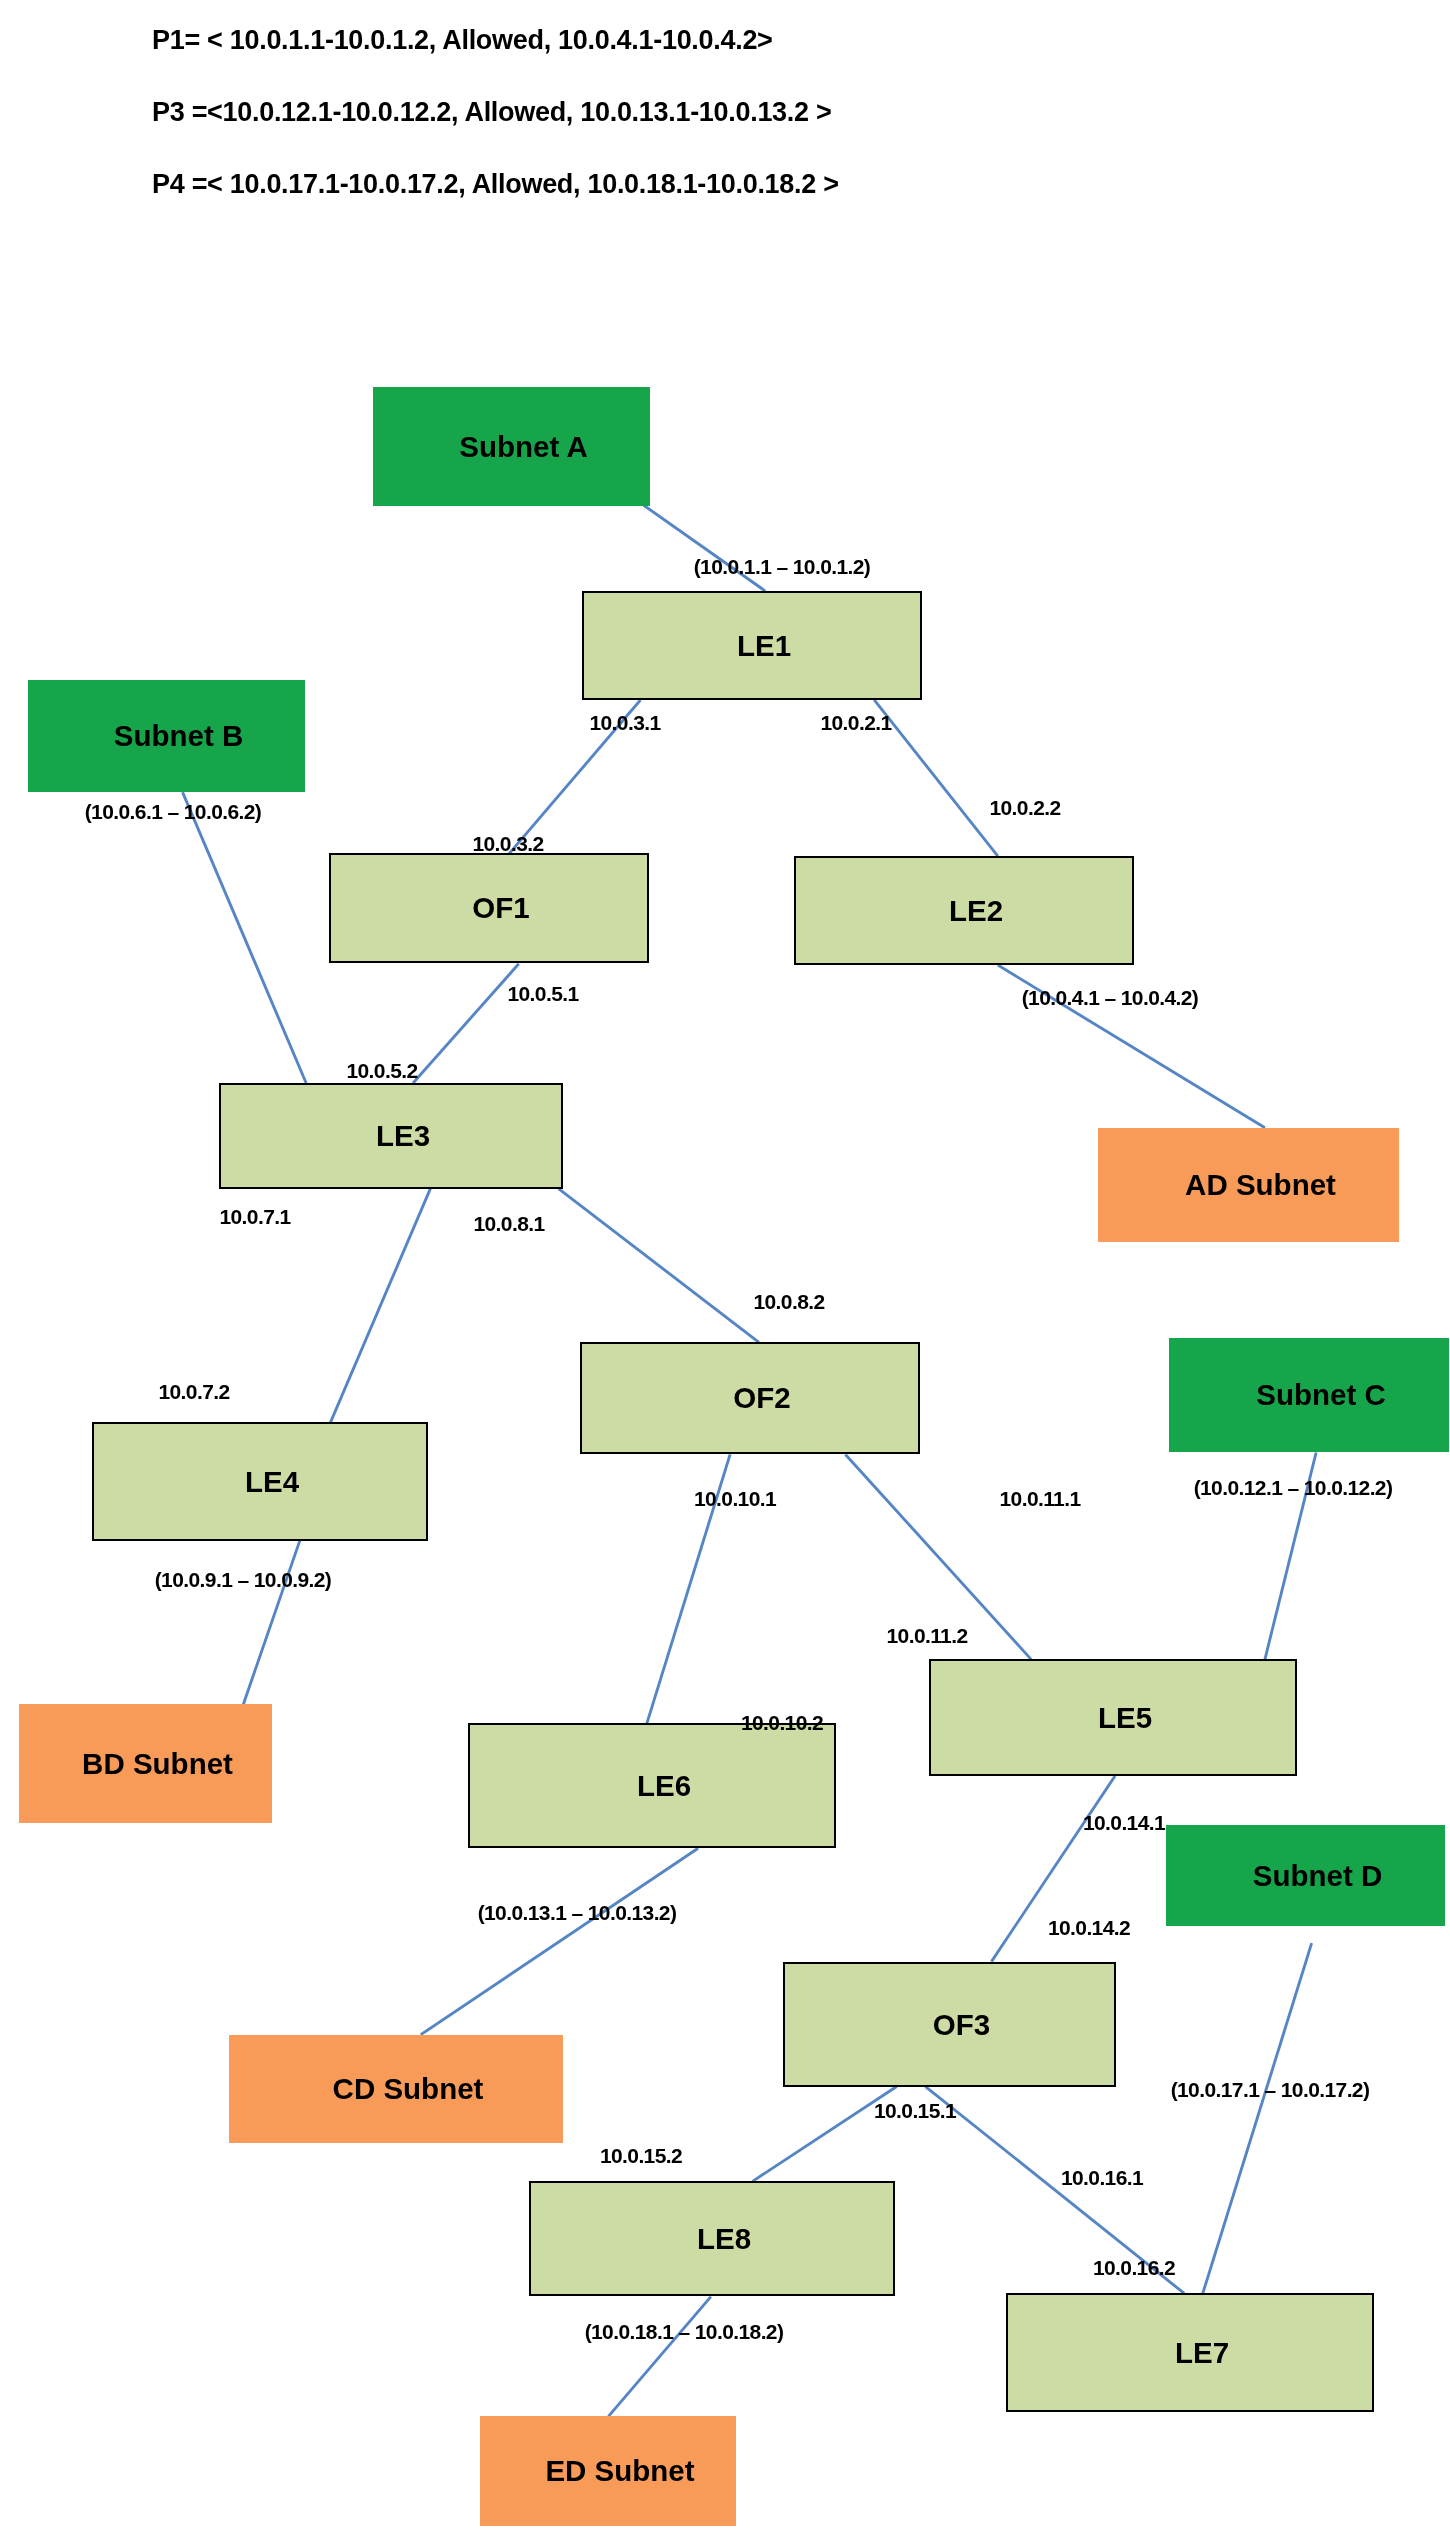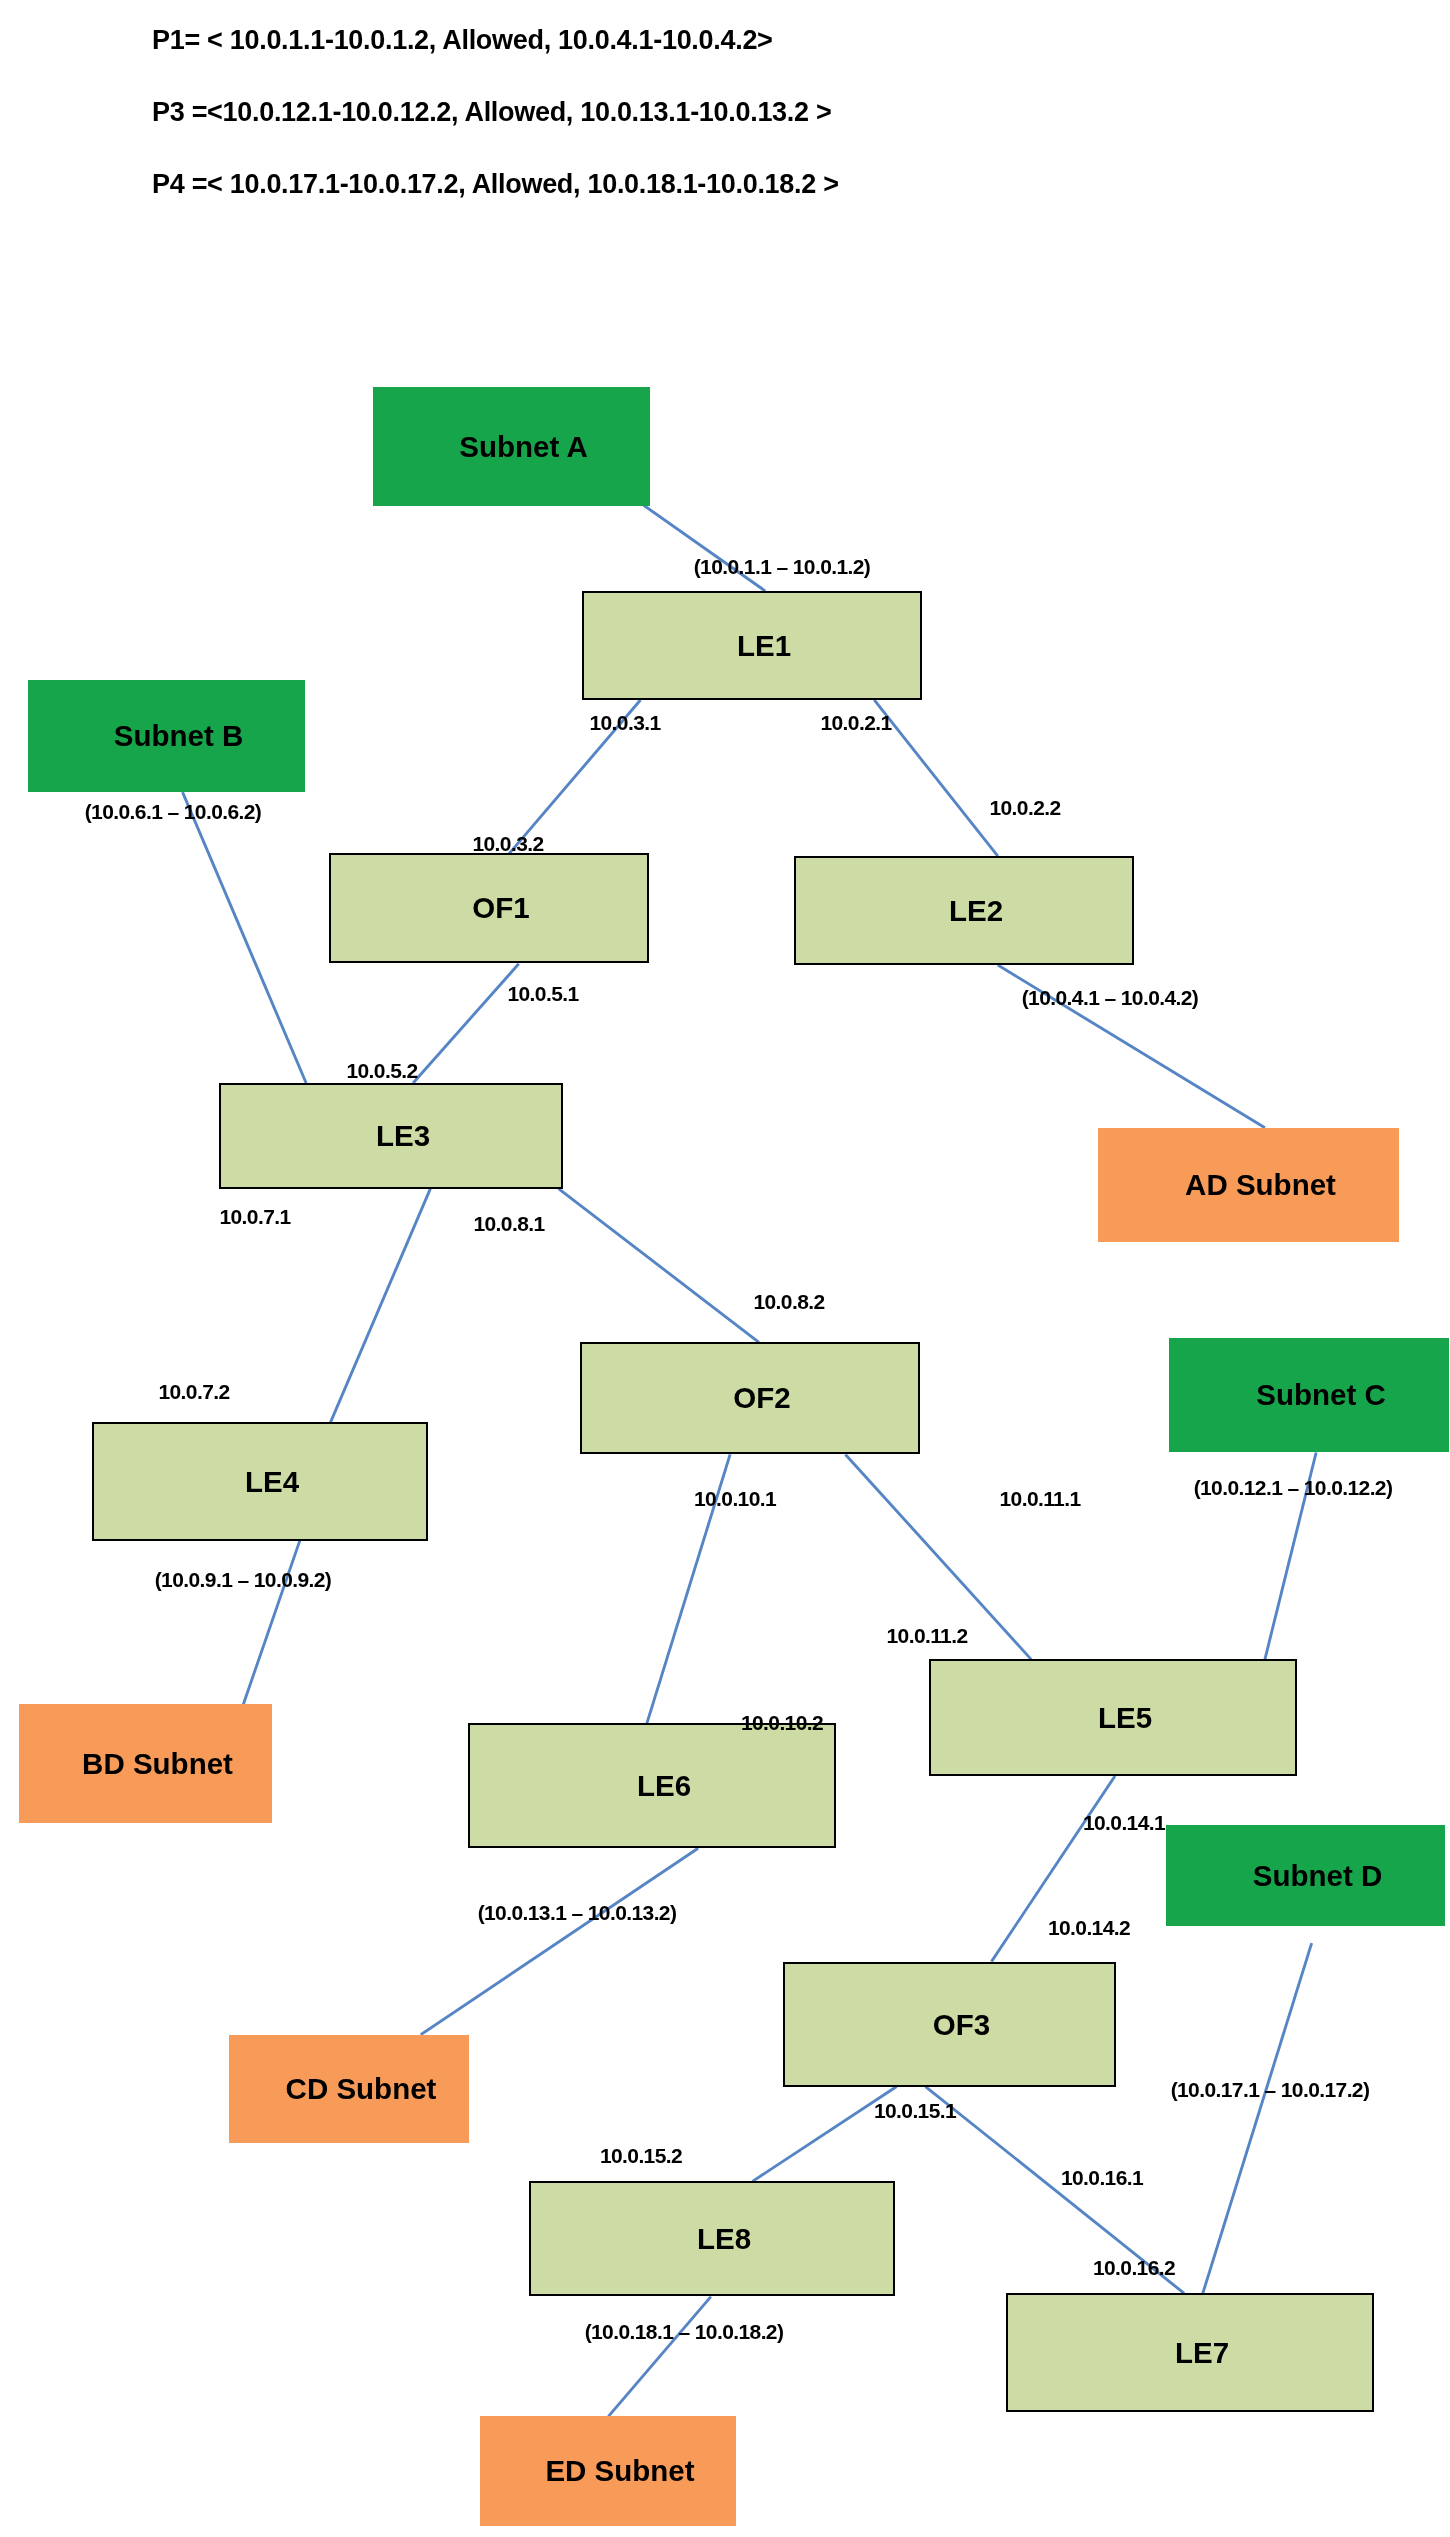--- a/index.html
+++ b/index.html
@@ -138,21 +138,21 @@
       </div>
       <div class="node router" style="left: 468px; top: 1723px; width: 368px; height: 125px;">
         <span class="node-label">LE6</span>
       </div>
       <div class="node subnet-src" style="left: 1166px; top: 1825px; width: 279px; height: 101px;">
         <span class="node-label">Subnet D</span>
       </div>
       <div class="node router" style="left: 783px; top: 1962px; width: 333px; height: 125px;">
         <span class="node-label">OF3</span>
       </div>
-      <div class="node subnet-dst" style="left: 229px; top: 2035px; width: 240px; height: 108px;">
+      <div class="node subnet-dst" style="left: 229px; top: 2035px; width: 334px; height: 108px;">
         <span class="node-label">CD Subnet</span>
       </div>
       <div class="node router" style="left: 529px; top: 2181px; width: 366px; height: 115px;">
         <span class="node-label">LE8</span>
       </div>
       <div class="node router" style="left: 1006px; top: 2293px; width: 368px; height: 119px;">
         <span class="node-label">LE7</span>
       </div>
       <div class="node subnet-dst" style="left: 480px; top: 2416px; width: 256px; height: 110px;">
         <span class="node-label">ED Subnet</span>

